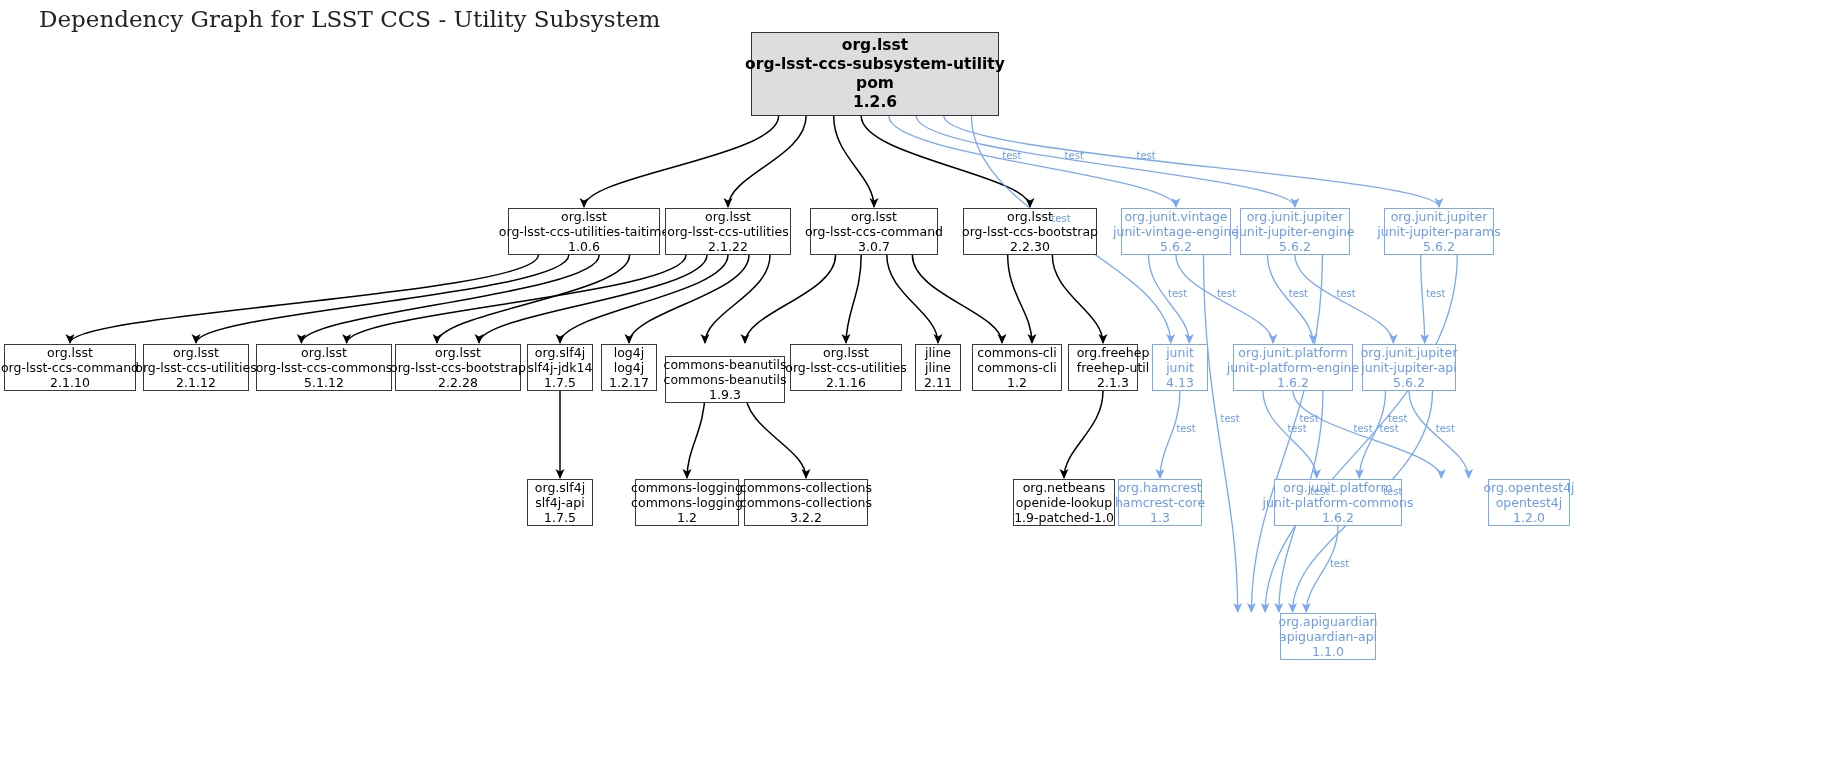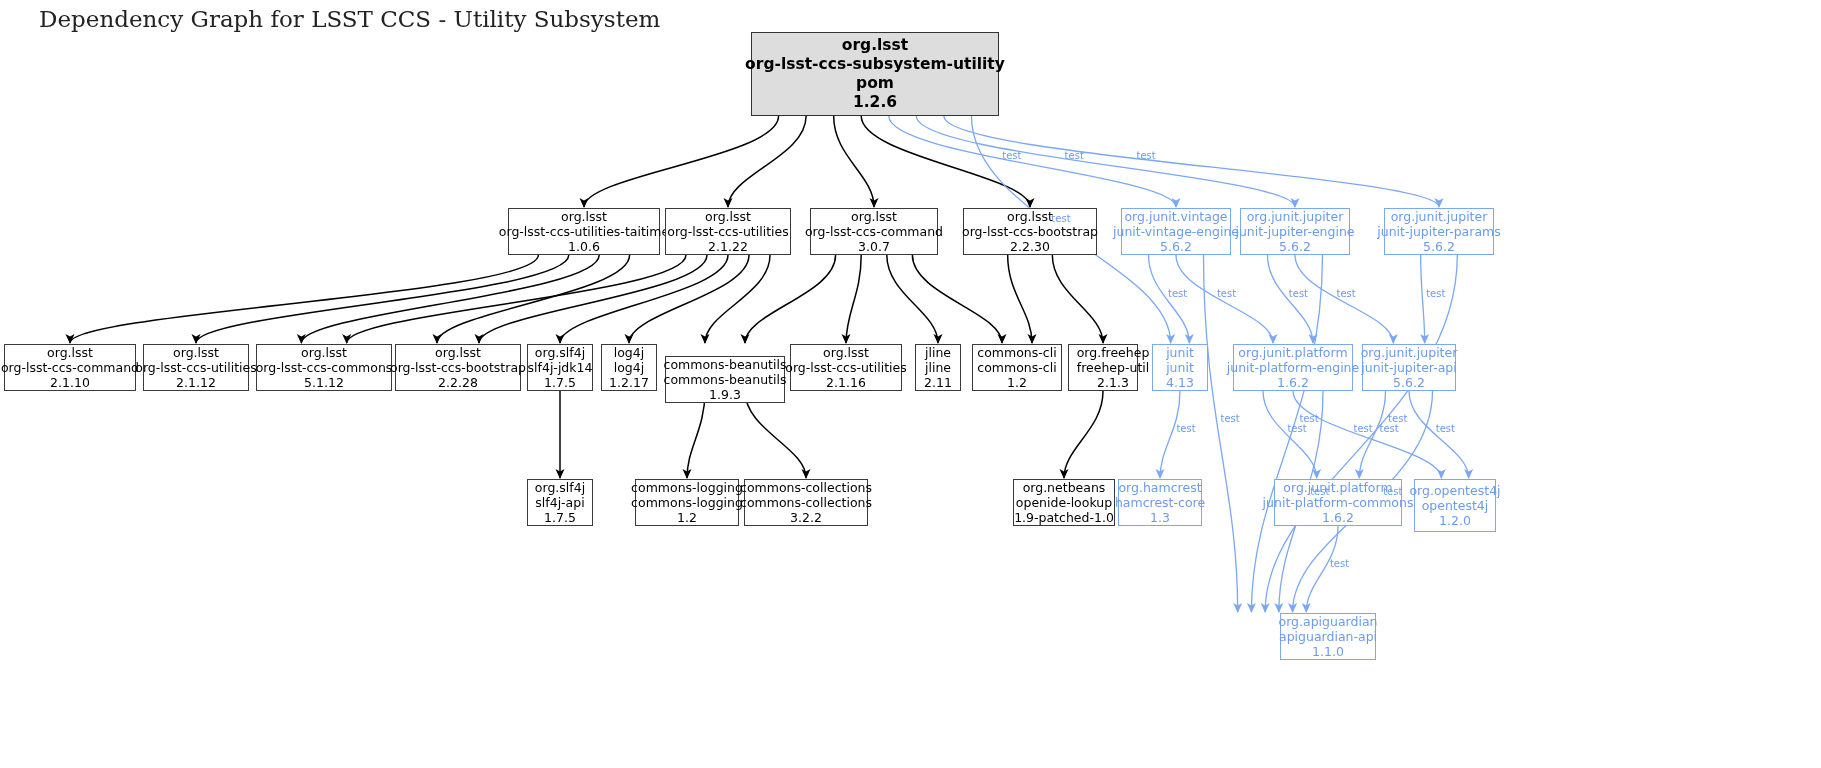--- a/index.html
+++ b/index.html
@@ -222,21 +222,21 @@
       <div class="node test" style="left: 1118px; top: 479px; width: 84px; height: 47px;">
         <span class="ln">org.hamcrest</span>
         <span class="ln">hamcrest-core</span>
         <span class="ln">1.3</span>
       </div>
       <div class="node test" style="left: 1274px; top: 479px; width: 128px; height: 47px;">
         <span class="ln">org.junit.platform</span>
         <span class="ln">junit-platform-commons</span>
         <span class="ln">1.6.2</span>
       </div>
-      <div class="node test" style="left: 1414px; top: 479px; width: 82px; height: 53px;">
+      <div class="node test" style="left: 1488px; top: 479px; width: 82px; height: 47px;">
         <span class="ln">org.opentest4j</span>
         <span class="ln">opentest4j</span>
         <span class="ln">1.2.0</span>
       </div>
       <div class="node test" style="left: 1280px; top: 613px; width: 96px; height: 47px;">
         <span class="ln">org.apiguardian</span>
         <span class="ln">apiguardian-api</span>
         <span class="ln">1.1.0</span>
       </div>
     </div>

